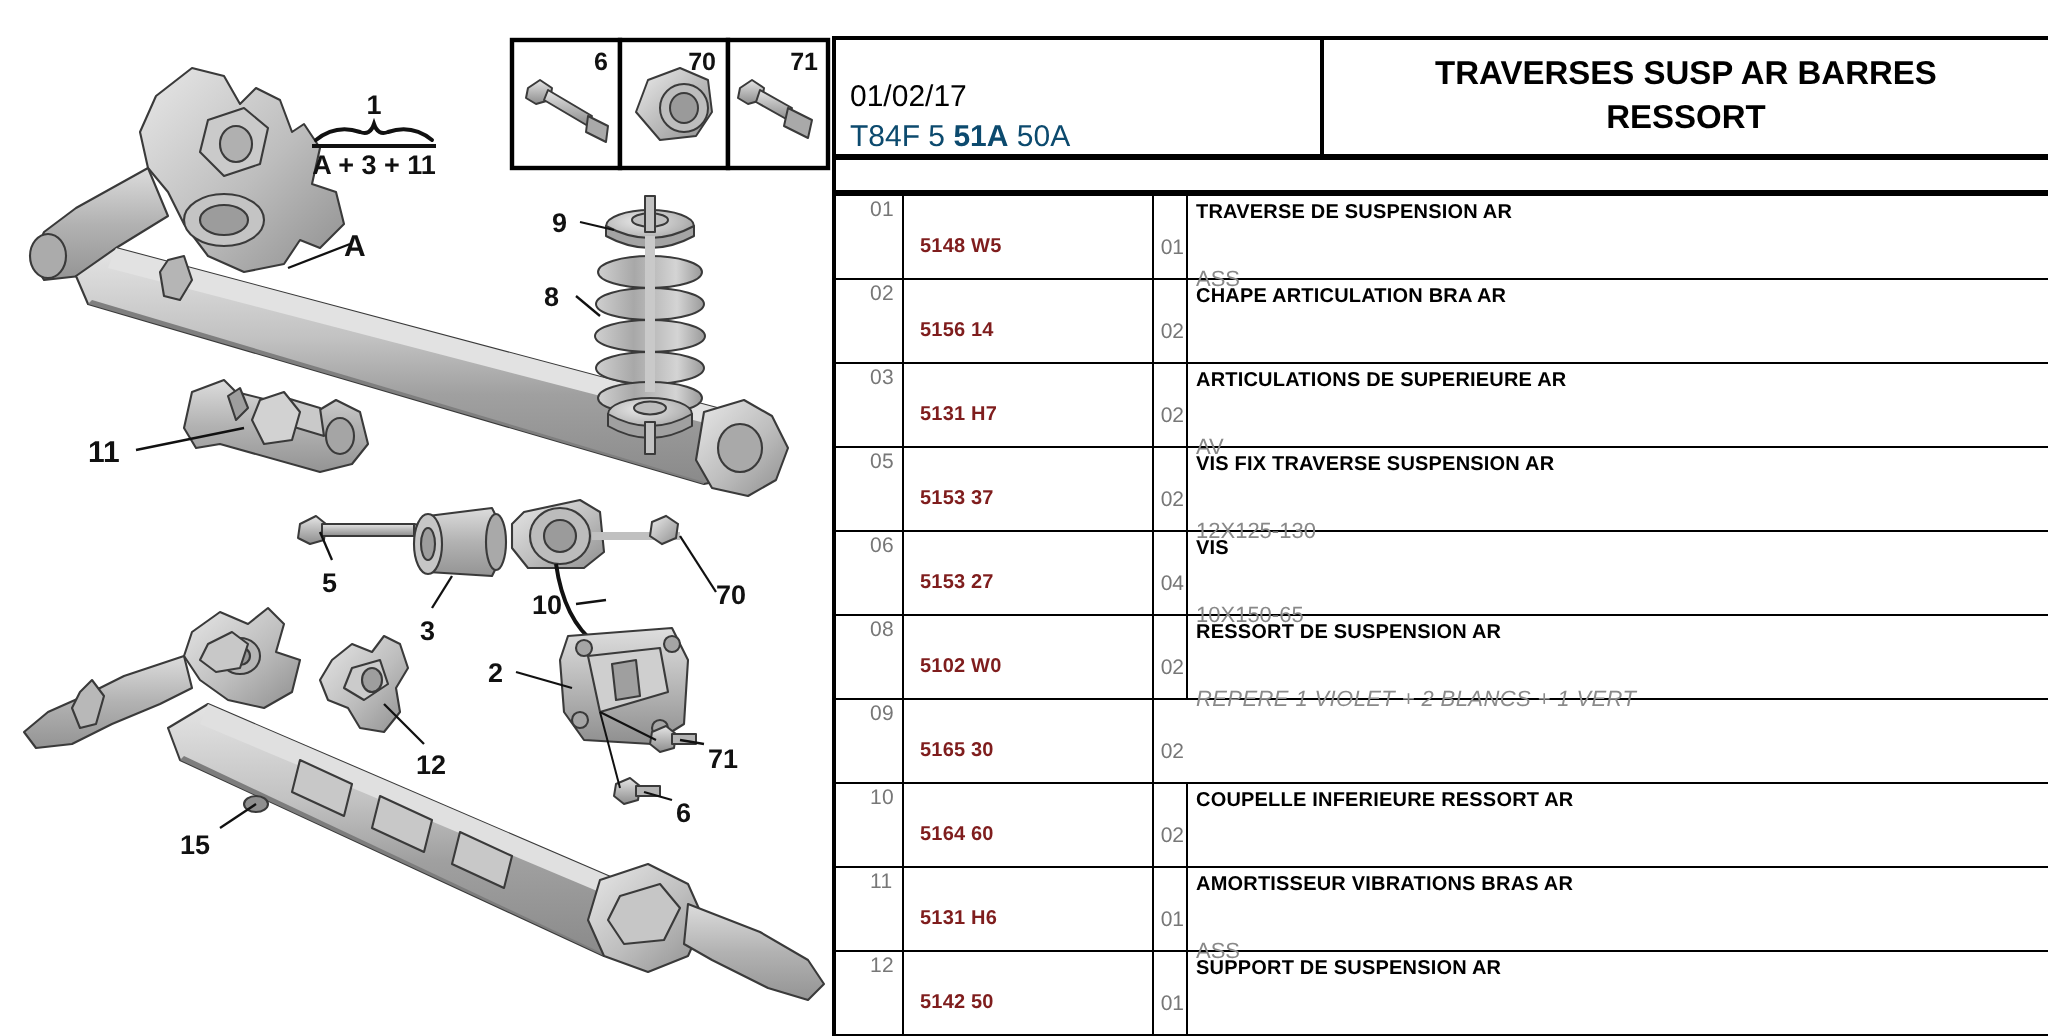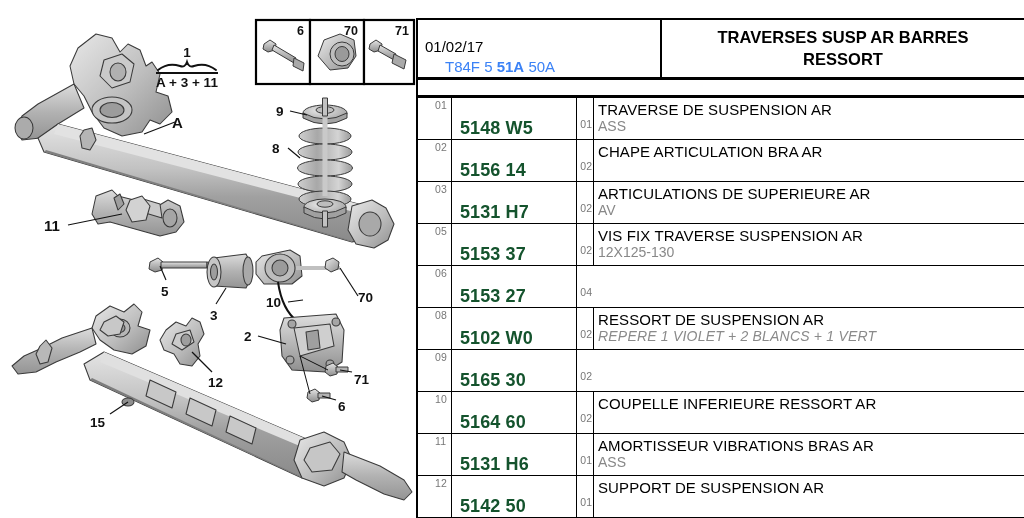--- a/index.html
+++ b/index.html
@@ -20,42 +20,42 @@
   .cal14{font-size:13.5px;}
   .cal13{font-size:12.5px;}
 
   
   #sheet{position:absolute;left:416px;top:18px;width:608px;height:500px;
          border:2px solid #000;border-right:none;border-bottom:none;
          box-sizing:border-box;background:#fff;}
 
   .hdr{display:flex;height:60px;border-bottom:3px solid #000;box-sizing:border-box;}
   .hdr-left{width:244px;box-sizing:border-box;border-right:2px solid #000;
-            padding:8px 0 0 7px;display:flex;flex-direction:column;justify-content:flex-end;}
+            padding:19px 0 0 7px;display:flex;flex-direction:column;justify-content:flex-start;}
   .hdr-left .l1{font-size:15px;color:#000;line-height:1.32;}
-  .hdr-left .l2{font-size:15px;color:#3b82f6;line-height:1.32;white-space:pre;margin-left:20px;}
+  .hdr-left .l2{font-size:15px;color:#0c4a6e;line-height:1.32;white-space:pre;}
   .hdr-left .l2 b{font-weight:bold;}
   .hdr-right{flex:1;display:flex;align-items:center;justify-content:center;text-align:center;
              padding:17px 8px;box-sizing:border-box;}
   .hdr-right span{font-size:16.5px;font-weight:bold;color:#000;line-height:1.28;}
 
   .spacer{height:18px;border-bottom:3px solid #000;box-sizing:border-box;}
 
   .row{display:flex;height:42px;border-bottom:1.5px solid #000;box-sizing:border-box;position:relative;padding-left:15px;}
   .c-idx{width:19px;box-sizing:border-box;border-right:1.5px solid #000;position:relative;}
   .c-idx span{position:absolute;left:2px;top:1px;font-size:10.5px;color:#777;letter-spacing:.2px;}
   .c-pn{width:125px;box-sizing:border-box;border-right:1.5px solid #000;position:relative;}
-  .c-pn span{position:absolute;left:8px;top:20px;font-size:18px;font-weight:bold;color:#14532d;
+  .c-pn span{position:absolute;left:8px;top:20px;font-size:10px;font-weight:bold;color:#7f1d1d;
              letter-spacing:.1px;white-space:nowrap;}
   .c-qty{width:16px;box-sizing:border-box;position:relative;}
   .c-qty span{position:absolute;right:1px;top:20px;font-size:10.5px;color:#777;}
   .c-desc{flex:1;box-sizing:border-box;border-left:1.5px solid #000;position:relative;padding-left:4px;}
-  .c-desc .d1{position:absolute;left:4px;top:3px;font-size:15px;font-weight:normal;color:#000;
+  .c-desc .d1{position:absolute;left:4px;top:3px;font-size:10px;font-weight:bold;color:#000;
               letter-spacing:.1px;white-space:nowrap;}
-  .c-desc .d2{position:absolute;left:4px;top:20px;font-size:14px;color:#888;white-space:nowrap;}
+  .c-desc .d2{position:absolute;left:4px;top:36px;font-size:11px;color:#888;white-space:nowrap;}
   .c-desc .d2.ital{font-style:italic;color:#8a8a8a;letter-spacing:.2px;text-align:right;}
 </style>
 </head>
 <body>
 
 <div id="page">
 
   <div id="diagram">
   <svg width="416" height="518" viewBox="0 0 416 518" xmlns="http://www.w3.org/2000/svg">
     <defs>
@@ -387,20 +387,24 @@
         <div class="row">
           <div class="c-idx">
             <span>06</span>
           </div>
           <div class="c-pn">
             <span>5153 27</span>
           </div>
           <div class="c-qty">
             <span>04</span>
           </div>
+          <div class="c-desc">
+            <div class="d1">VIS</div>
+            <div class="d2">10X150-65</div>
+          </div>
         </div>
         <div class="row">
           <div class="c-idx">
             <span>08</span>
           </div>
           <div class="c-pn">
             <span>5102 W0</span>
           </div>
           <div class="c-qty">
             <span>02</span>

